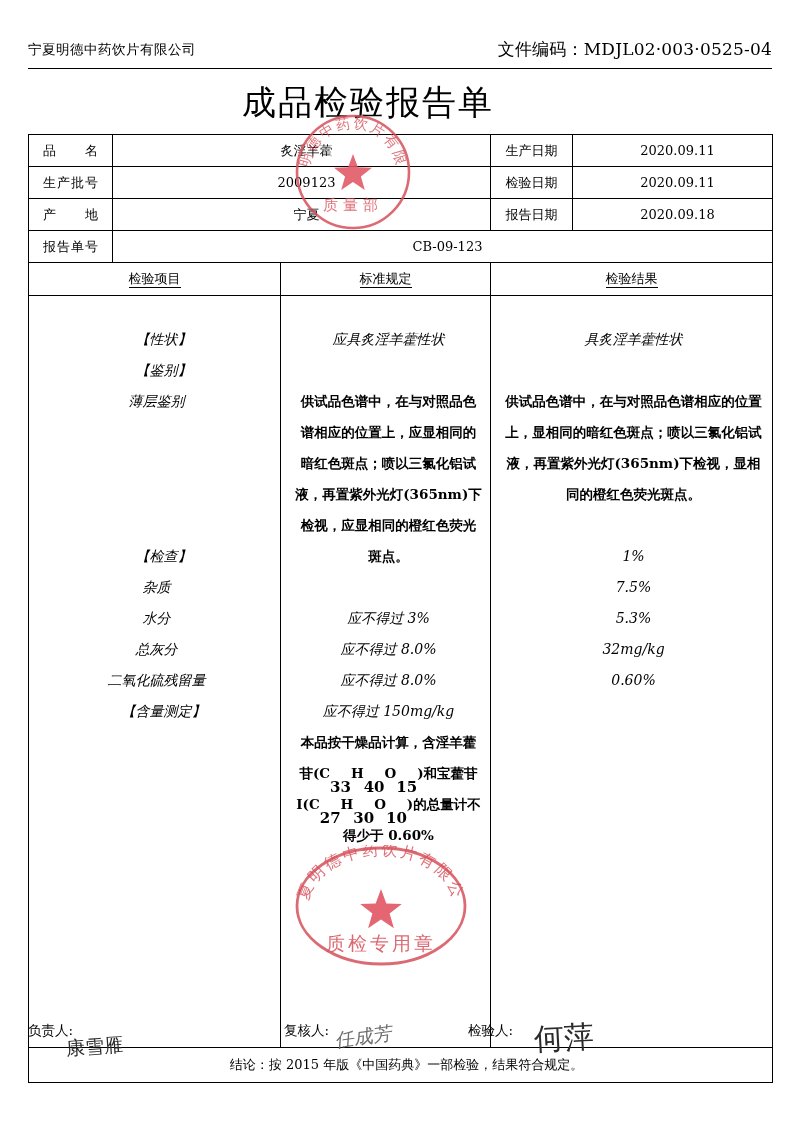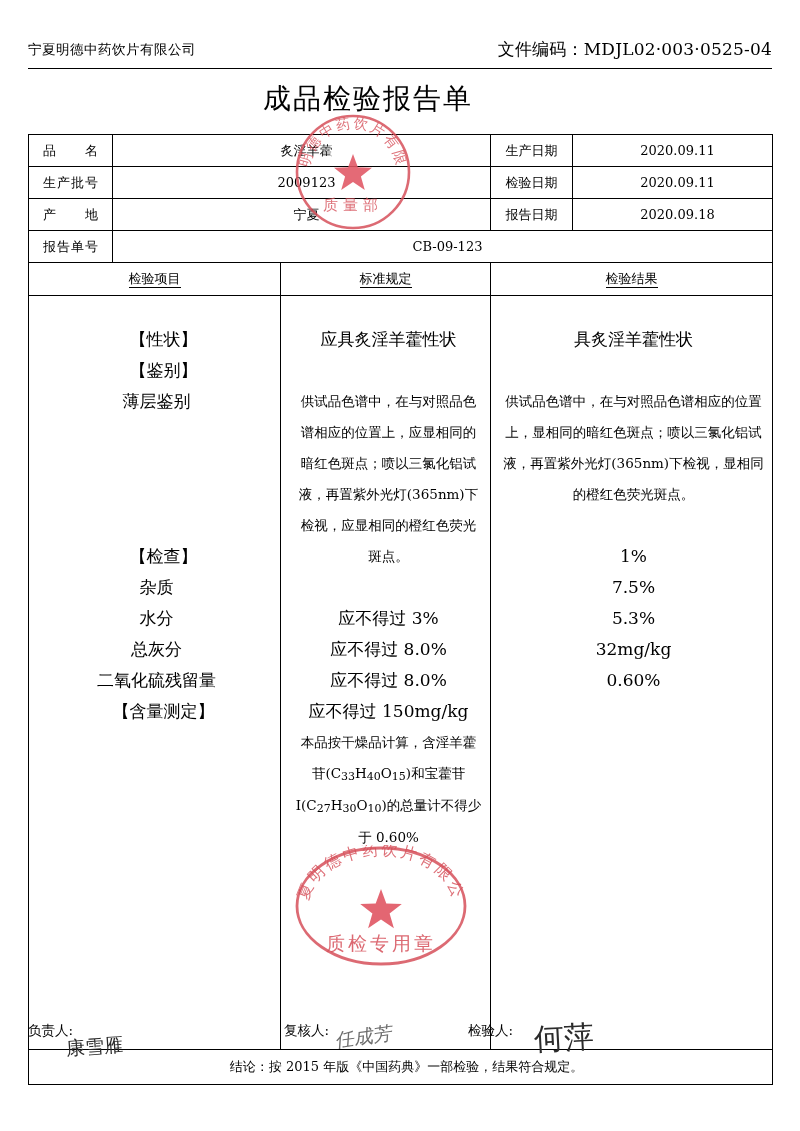--- a/index.html
+++ b/index.html
@@ -45,21 +45,21 @@
     letter-spacing: 0.2px;
   }
 
   
   .doc-title {
     position: absolute;
     left: 0;
     top: 80px;
     width: 736px;
     text-align: center;
-    font-size: 28px;
+    font-size: 34px;
     letter-spacing: 2px;
     font-family: "DejaVu Serif", "Liberation Serif", serif;
   }
 
   
   .table-wrap {
     position: absolute;
     left: 28px;
     top: 134px;
     width: 744px;
@@ -125,37 +125,39 @@
     padding: 0 !important;
   }
 
   .cellpad-item { padding: 0 10px 0 14px; }
   .cellpad-std  { padding: 0 8px 0 14px; }
   .cellpad-res  { padding: 0 8px 0 12px; }
 
   .row-line {
     height: 31px;
     line-height: 31px;
-    font-size: 17px;
+    font-size: 14px;
     white-space: nowrap;
+    font-style: italic;
   }
   .indent { padding-left: 14px; }
   .spacer-28 { height: 28px; }
   .spacer-31 { height: 31px; }
 
   .para {
     font-size: 13.5px;
     line-height: 31px;
+    font-weight: bold;
   }
 
   sub {
-    font-size: 11px;
+    font-size: 15px;
     vertical-align: baseline;
     position: relative;
-    top: 2px;
+    top: 14px;
   }
 
   
   .concl {
     height: 34px;
     line-height: 34px;
     font-size: 14px;
     padding-left: 12px !important;
     vertical-align: middle !important;
   }

